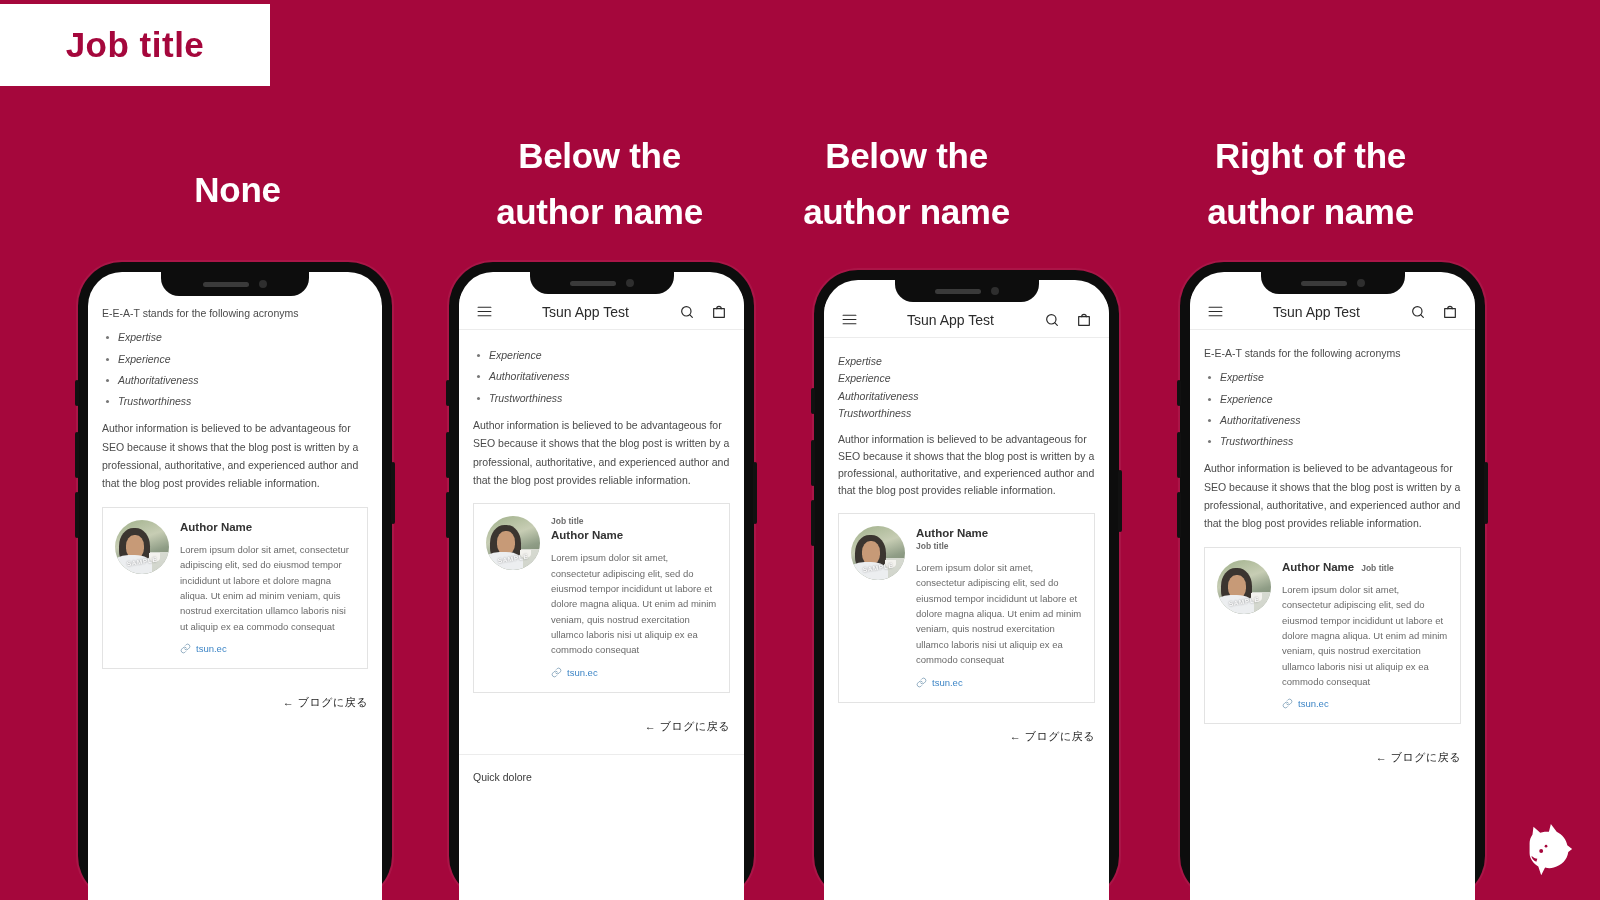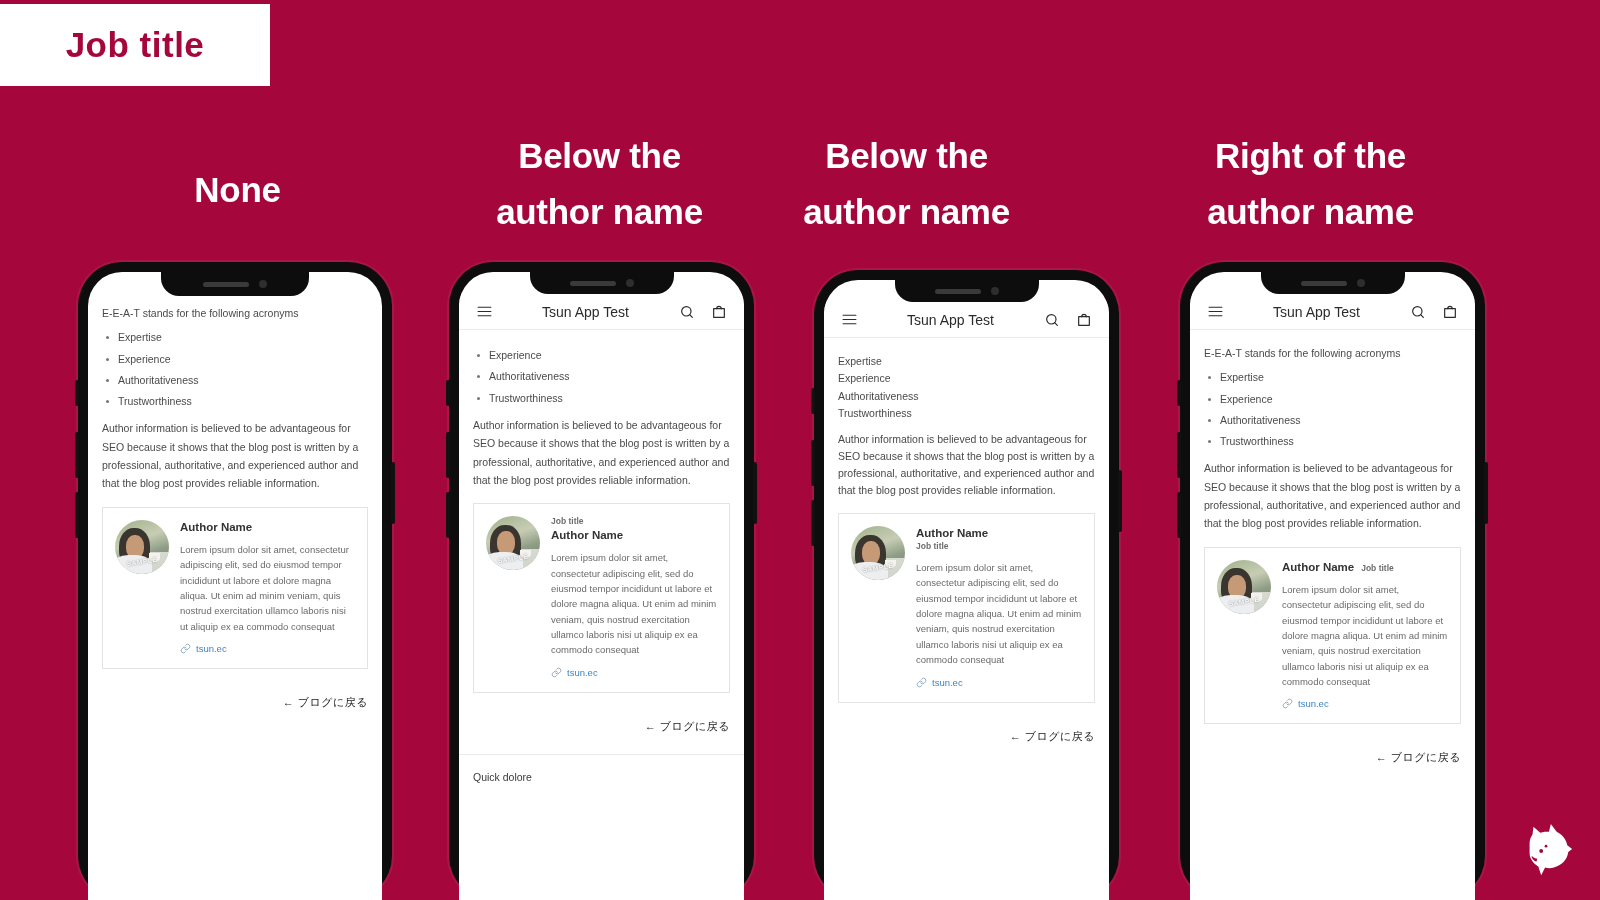--- a/index.html
+++ b/index.html
@@ -121,21 +121,21 @@
     padding: 0 14px;
     color: #4d4d4d;
     margin-top: 7px;
   }
   .article .lead {
     font-size: 10.5px;
     line-height: 1.55;
     margin-bottom: 8px;
     color: #4a4a4a;
   }
-  .acr-list { list-style: none; margin: 0 0 10px 0; padding: 0; }
+  .acr-list { list-style: none; margin: 0 0 10px 0; padding: 0; font-style: italic; }
   .acr-list li {
     font-size: 10.5px;
     line-height: 1.55;
     color: #4a4a4a;
     padding-left: 16px;
     position: relative;
     margin-bottom: 5px;
   }
   .acr-list.bulleted li::before {
     content: "";

